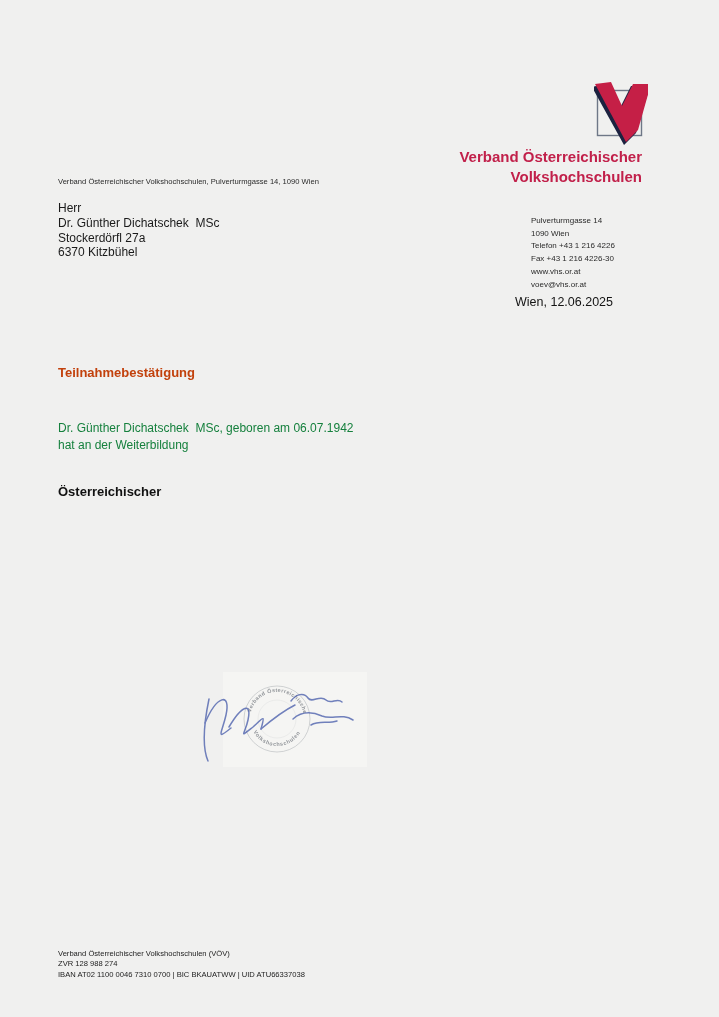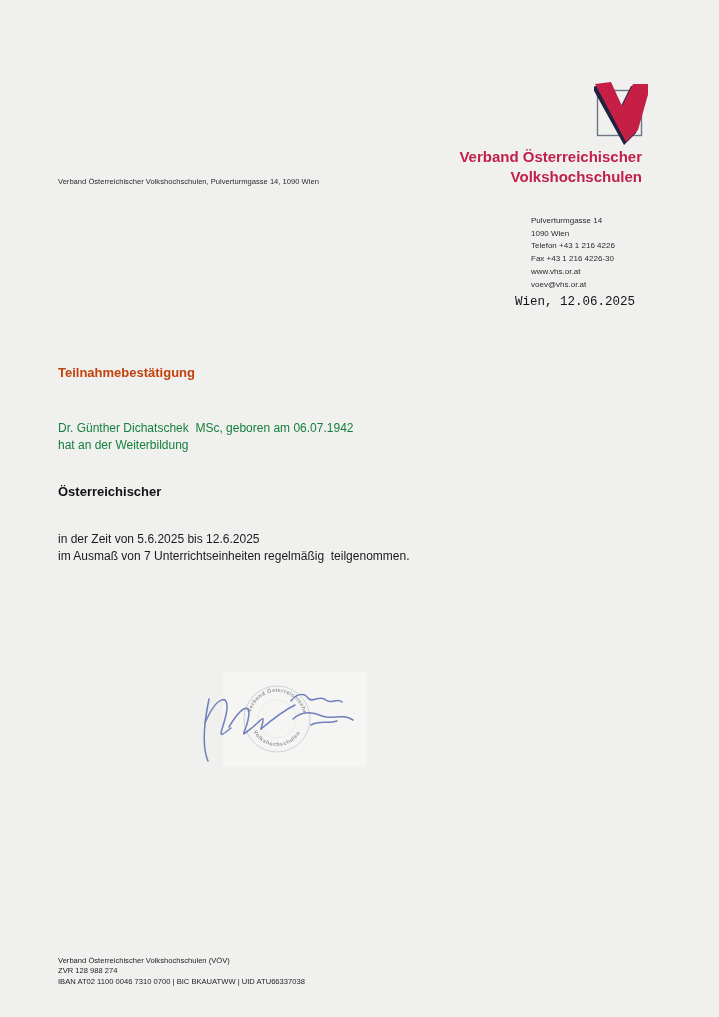--- a/index.html
+++ b/index.html
@@ -22,33 +22,33 @@
     font-size:15px;line-height:20px;
     color:#c1204a;
   }
 
   
   .sender-line{left:58px;top:177px;font-size:7.6px;color:#2a2a2a;text-align:right;}
   .recipient{left:58px;top:201px;font-size:12px;line-height:14.8px;color:#1a1a1a;}
 
   
   .contact{left:515px;top:215px;font-size:8px;line-height:12.7px;color:#2a2a2a;margin-left:16px;}
-  .dateline{left:515px;top:295px;font-size:12.5px;color:#141414;font-family:Liberation Mono, monospace;}
+  .dateline{left:515px;top:295px;font-size:12.5px;color:#141414;}
 
   
   .doc-title{left:58px;top:365px;font-size:13px;font-weight:bold;color:#c2410c;}
   .para1{left:58px;top:420px;font-size:12px;line-height:16.8px;color:#15803d;}
   .course-title{left:58px;top:484px;font-size:13px;font-weight:bold;color:#111;}
   .para2{left:58px;top:531px;font-size:12px;line-height:16.8px;color:#1a1a1a;}
 
   
   .stamp-wrap{left:195px;top:665px;width:175px;height:105px;}
 
   
-  .footer{left:58px;top:949px;font-size:7.6px;line-height:10.4px;color:#222;margin-top:7px;}
+  .footer{left:58px;top:949px;font-size:7.6px;line-height:10.4px;color:#222;}
 </style>
 </head>
 <body>
 
 <div class="page">
 
   <div class="abs logo">
     <svg width="54" height="64" viewBox="0 0 54 64" xmlns="http://www.w3.org/2000/svg">
       <rect x="3.5" y="8.5" width="44" height="45" fill="none" stroke="#6e7787" stroke-width="1.4"></rect>
 
@@ -58,20 +58,26 @@
     </svg>
   </div>
 
   <div class="abs org-title">
     <div class="t">Verband Österreichischer</div>
     <div class="t">Volkshochschulen</div>
   </div>
 
   <div class="abs sender-line t">Verband Österreichischer Volkshochschulen, Pulverturmgasse 14, 1090 Wien</div>
 
+  <div class="abs recipient">
+    <div class="t">Herr</div>
+    <div class="t">Dr. Günther Dichatschek  MSc</div>
+    <div class="t">Stockerdörfl 27a</div>
+    <div class="t">6370 Kitzbühel</div>
+  </div>
 
   <div class="abs contact">
     <div class="t">Pulverturmgasse 14</div>
     <div class="t">1090 Wien</div>
     <div class="t">Telefon +43 1 216 4226</div>
     <div class="t">Fax +43 1 216 4226-30</div>
     <div class="t">www.vhs.or.at</div>
     <div class="t">voev@vhs.or.at</div>
   </div>
 
@@ -79,24 +85,20 @@
 
   <div class="abs doc-title t">Teilnahmebestätigung</div>
 
   <div class="abs para1">
     <div class="t">Dr. Günther Dichatschek  MSc, geboren am 06.07.1942</div>
     <div class="t">hat an der Weiterbildung</div>
   </div>
 
   <div class="abs course-title t">Österreichischer</div>
 
-  <div class="abs para2">
-    <div class="t">in der Zeit von 5.6.2025 bis 12.6.2025</div>
-    <div class="t">im Ausmaß von 7 Unterrichtseinheiten regelmäßig  teilgenommen.</div>
-  </div>
 
   <div class="abs stamp-wrap">
     <svg width="175" height="105" viewBox="0 0 175 105" xmlns="http://www.w3.org/2000/svg">
 
       <rect x="28" y="7" width="144" height="95" fill="#f5f5f3"></rect>
 
       <g opacity="0.75">
         <circle cx="82" cy="54" r="33" fill="none" stroke="#8d929a" stroke-width="0.9" opacity="0.55"></circle>
         <circle cx="82" cy="54" r="19" fill="none" stroke="#9da2a9" stroke-width="0.5" opacity="0.35"></circle>
         <defs>

